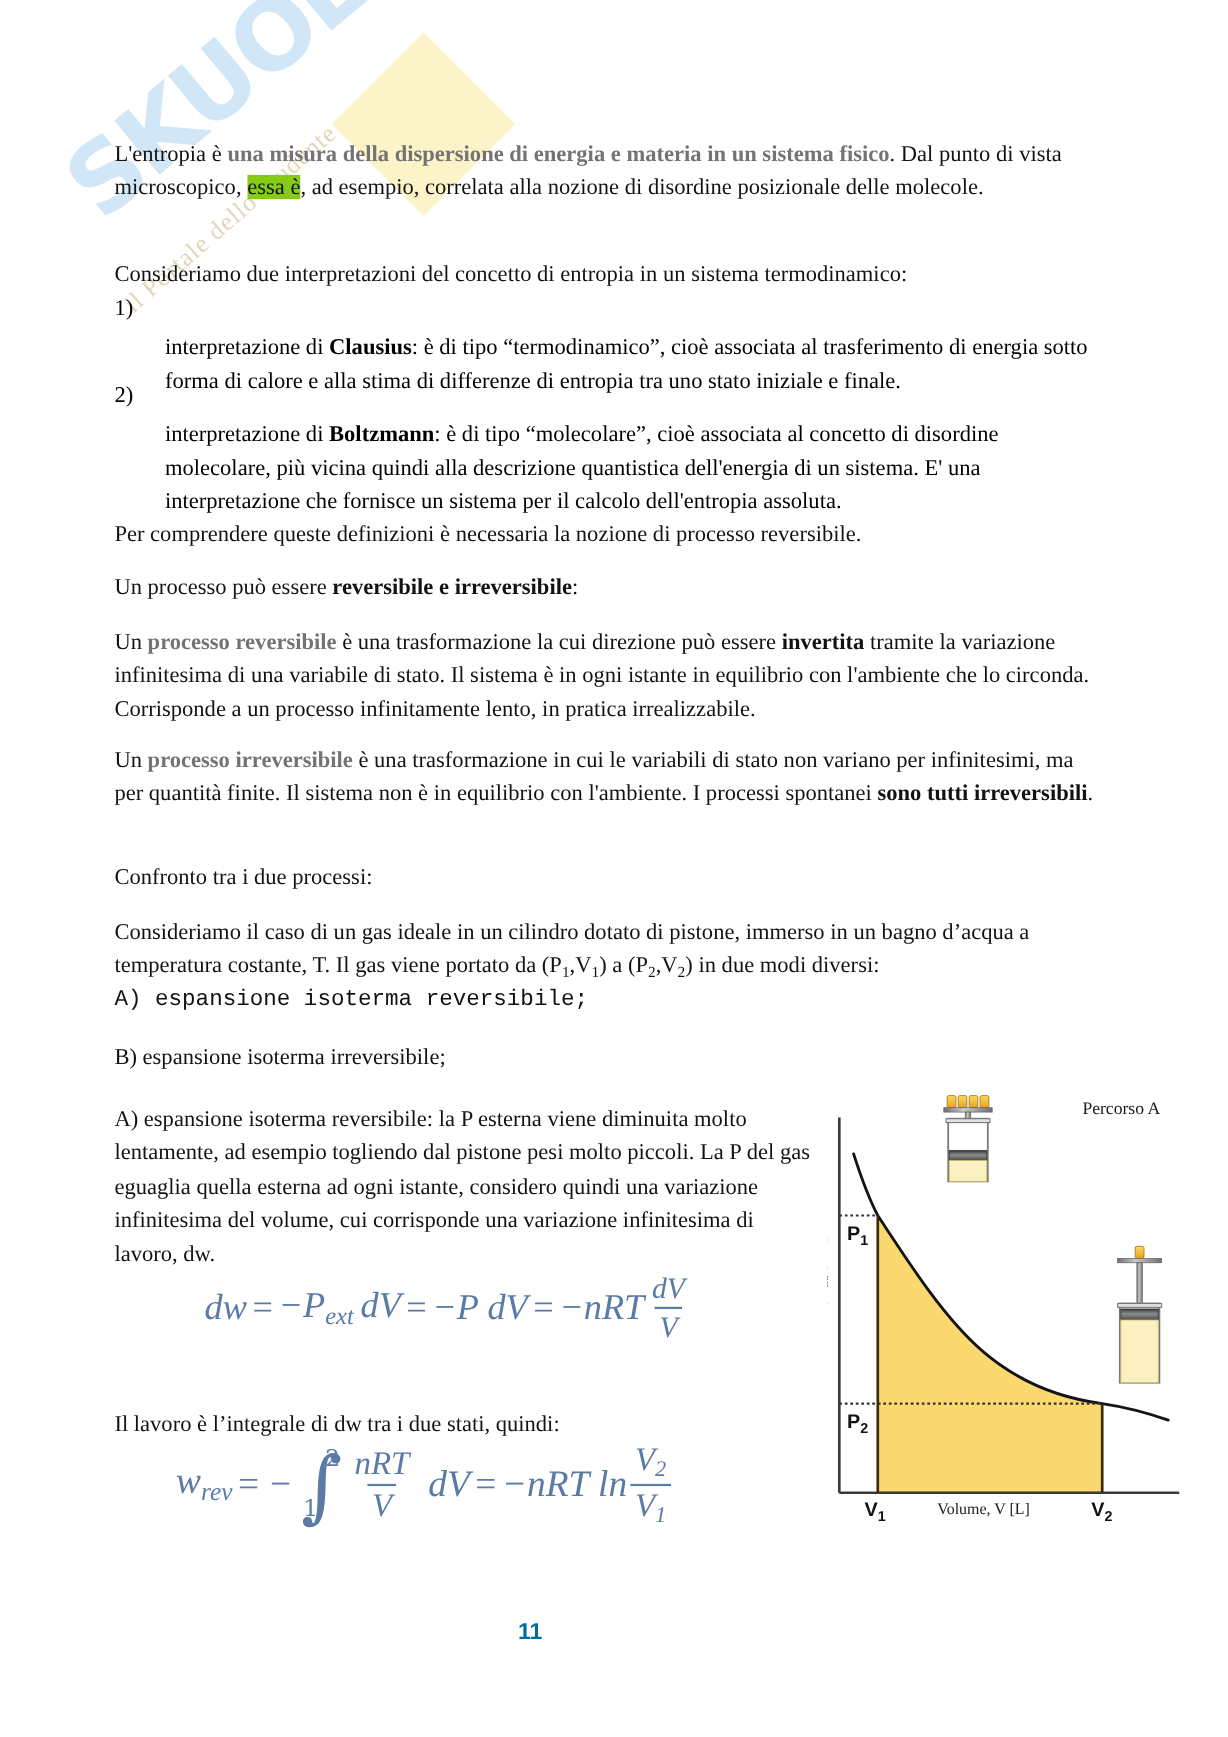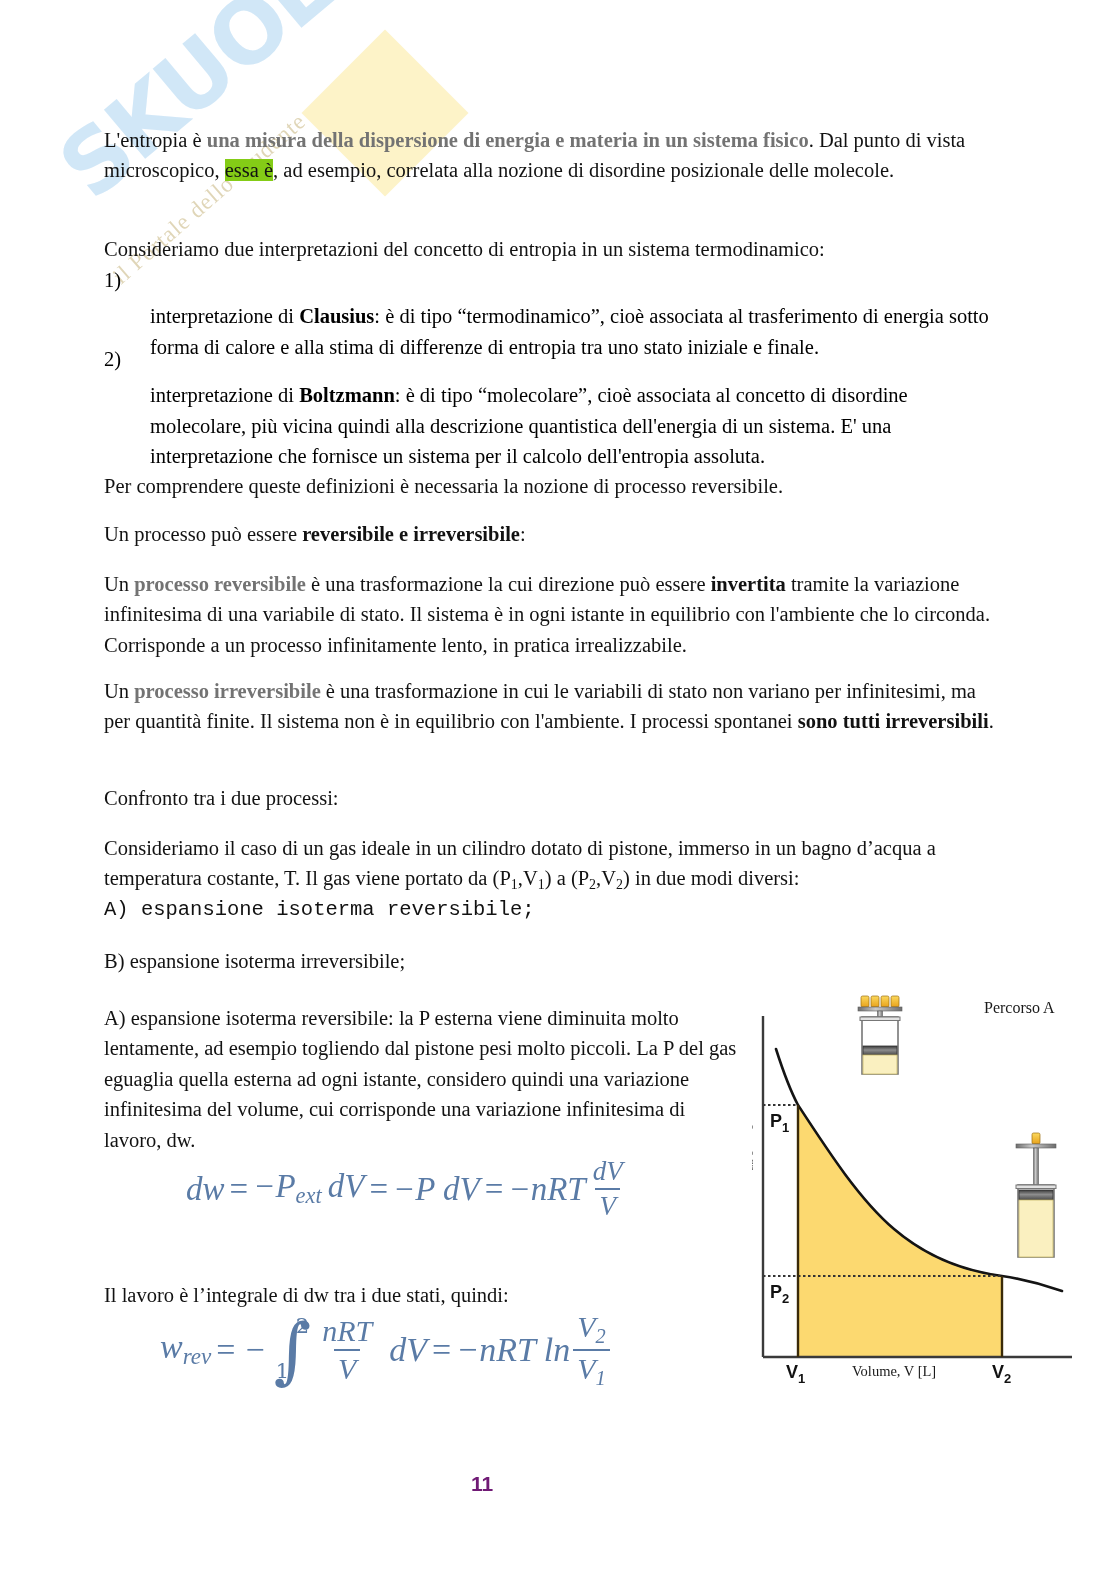--- a/index.html
+++ b/index.html
@@ -148,21 +148,21 @@
   
   #page-number {
     position: absolute;
     left: 0;
     top: 1472px;
     width: 964px;
     text-align: center;
     font-family: "Liberation Sans", sans-serif;
     font-weight: bold;
     font-size: 21px;
-    color: #701a75;
+    color: #0369a1;
     z-index: 2;
   }
 </style>
 </head>
 <body>
 
 <div id="watermark">
   <div class="wm-diamond"></div>
   <div class="wm-logo"><span>SKUOLA</span></div>
   <div class="wm-sub">il Portale dello Studente</div>

